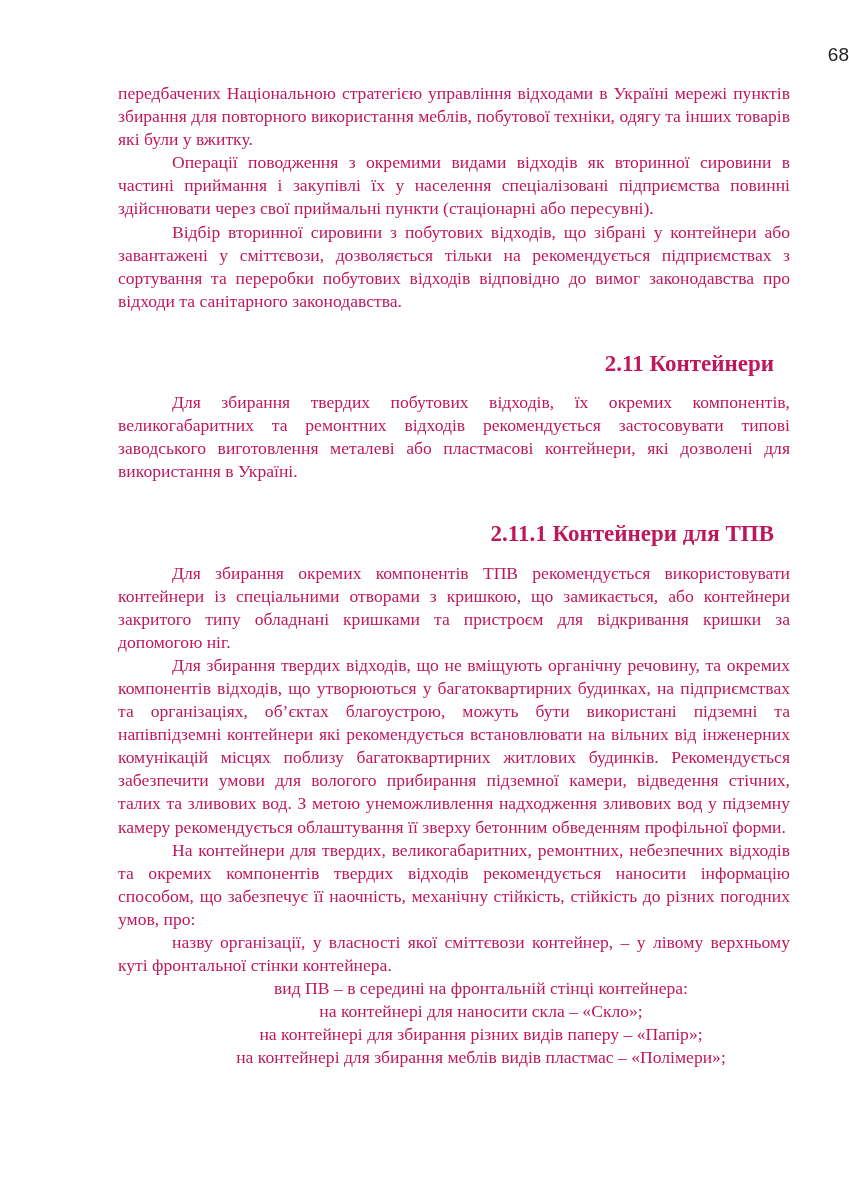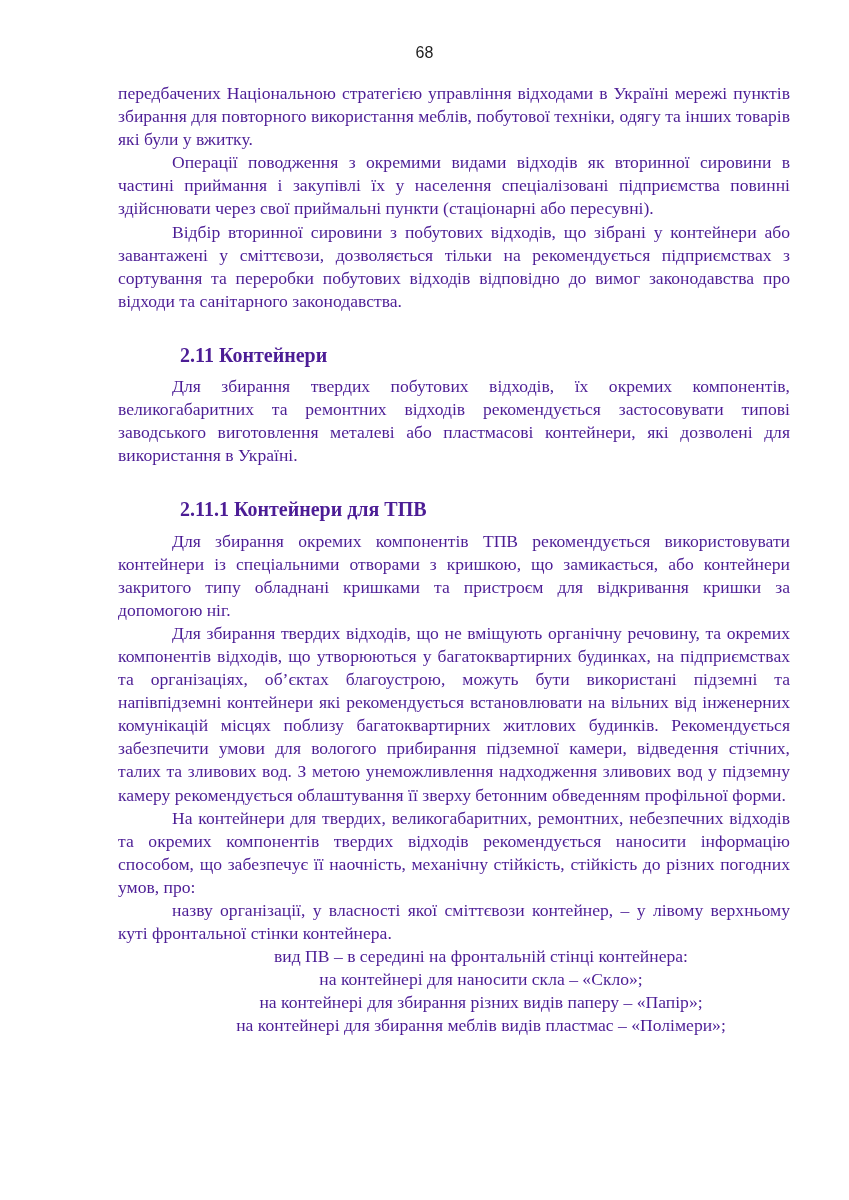--- a/index.html
+++ b/index.html
@@ -1,30 +1,30 @@
 <!DOCTYPE html>
 <html><head>
 <meta charset="utf-8">
 <style>
   html, body { margin: 0; padding: 0; background: #ffffff; }
   body { width: 849px; height: 1200px; position: relative; overflow: hidden; }
   .page-number {
-    position: absolute; top: 44px; left: 0; width: 849px; text-align: center;
-    font-family: "Liberation Sans", sans-serif; font-size: 16px; color: #222;
+    position: absolute; top: 44px; left: 0; width: 849px; text-align: right;
+    font-family: "Liberation Sans", sans-serif; font-size: 19px; color: #222;
   }
   .content {
     position: absolute; top: 82px; left: 118px; width: 672px;
     font-family: "Liberation Serif", serif; font-size: 17.6px; line-height: 23.1px;
-    color: #4c1d95;
+    color: #be185d;
   }
   p { margin: 0; text-align: justify; text-indent: 54px; }
   p.noindent { text-indent: 0; }
   h2 {
-    margin: 8px; font-weight: bold; font-size: 20px; line-height: 23.1px;
-    text-indent: 54px; font-family: "Liberation Serif", serif;
+    margin: 16px; font-weight: bold; font-size: 23px; line-height: 23.1px;
+    text-indent: 54px; font-family: "Liberation Serif", serif; text-align: right;
   }
   .gap { height: 23px; }
   .list-item { text-align: center; }
 </style>
 </head>
 <body>
 
 <div class="page-number">68</div>
 
 <div class="content">

